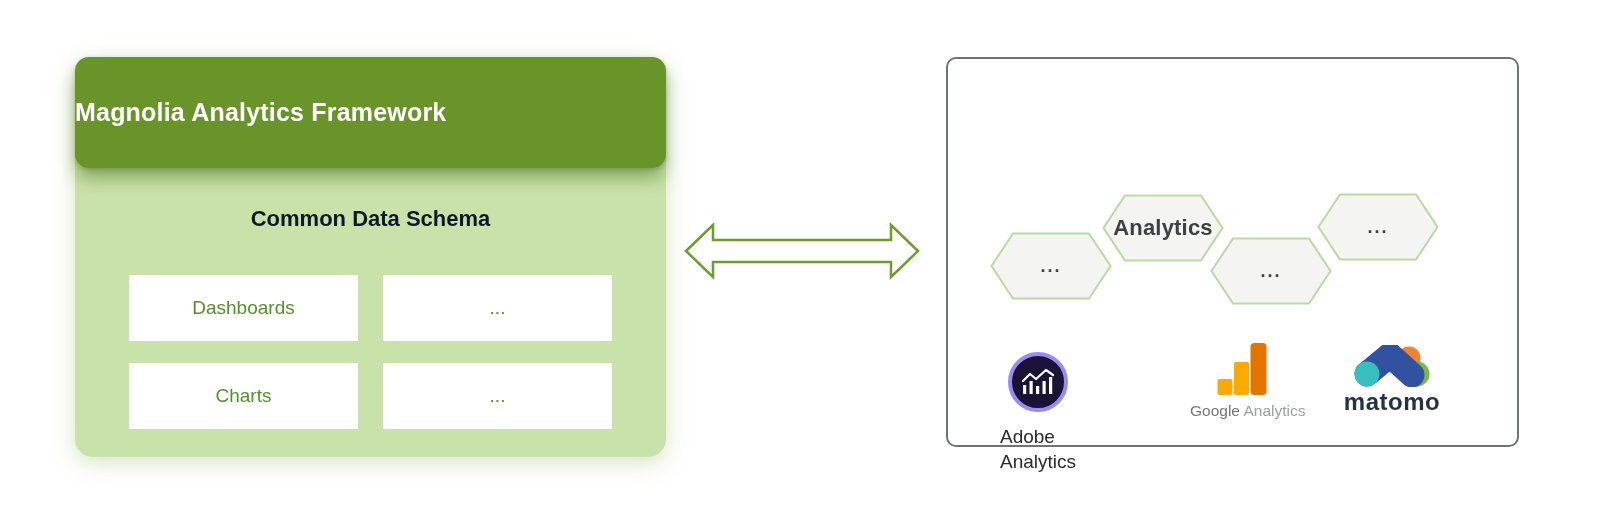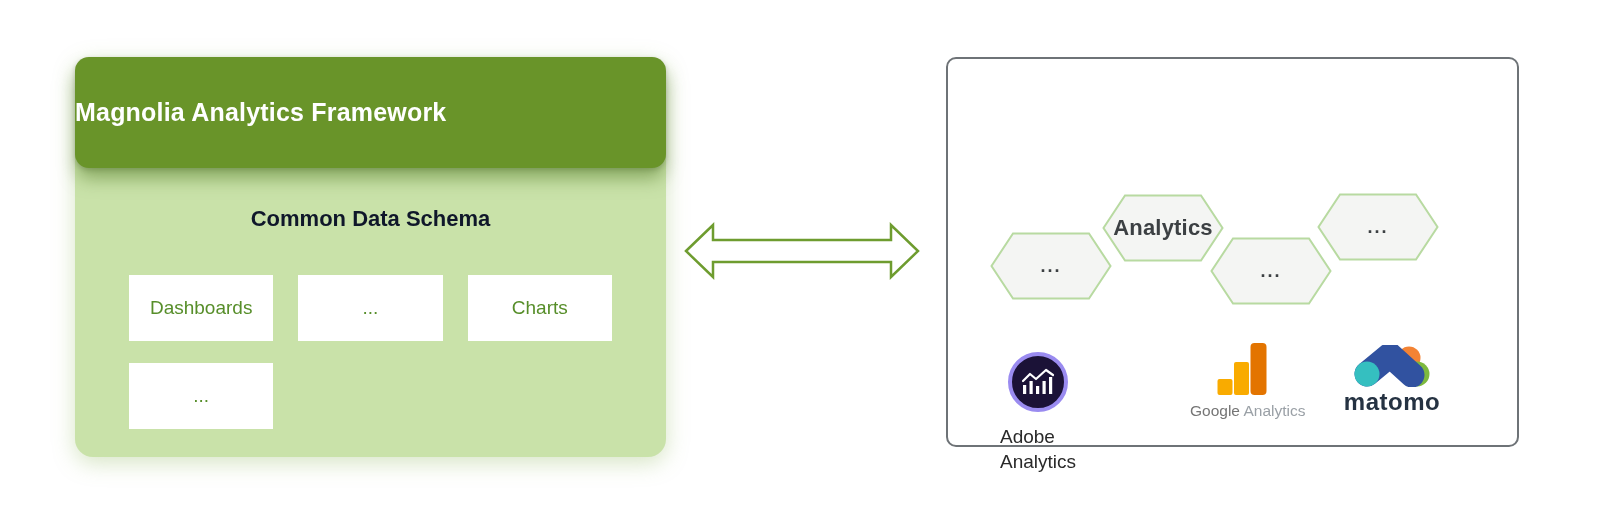--- a/index.html
+++ b/index.html
@@ -18,21 +18,21 @@
     border-radius:14px;display:flex;align-items:center;justify-content:flex-start;
     color:#ffffff;font-size:25px;font-weight:bold;letter-spacing:.2px;
     box-shadow:0 12px 18px -2px rgba(80,120,35,.55), 0 2px 5px rgba(0,0,0,.18);
   }
   .left-subtitle{
     position:absolute;top:149px;left:0;width:100%;text-align:center;
     color:#0f172a;font-size:22px;font-weight:bold;
   }
   .left-grid{
     position:absolute;left:54px;top:218px;width:483px;
-    display:grid;grid-template-columns:1fr 1fr 1fr;column-gap:25px;row-gap:22px;
+    display:grid;grid-template-columns:1fr 1fr;column-gap:25px;row-gap:22px;
   }
   .schema-box{
     height:66px;background:#ffffff;display:flex;align-items:center;justify-content:center;
     color:#578E2A;font-size:19px;
   }
   
   .arrow-wrap{position:absolute;left:684px;top:221px;width:236px;height:60px;}
   
   .right-panel{position:absolute;left:946px;top:57px;width:573px;height:390px;}
   .right-body{

